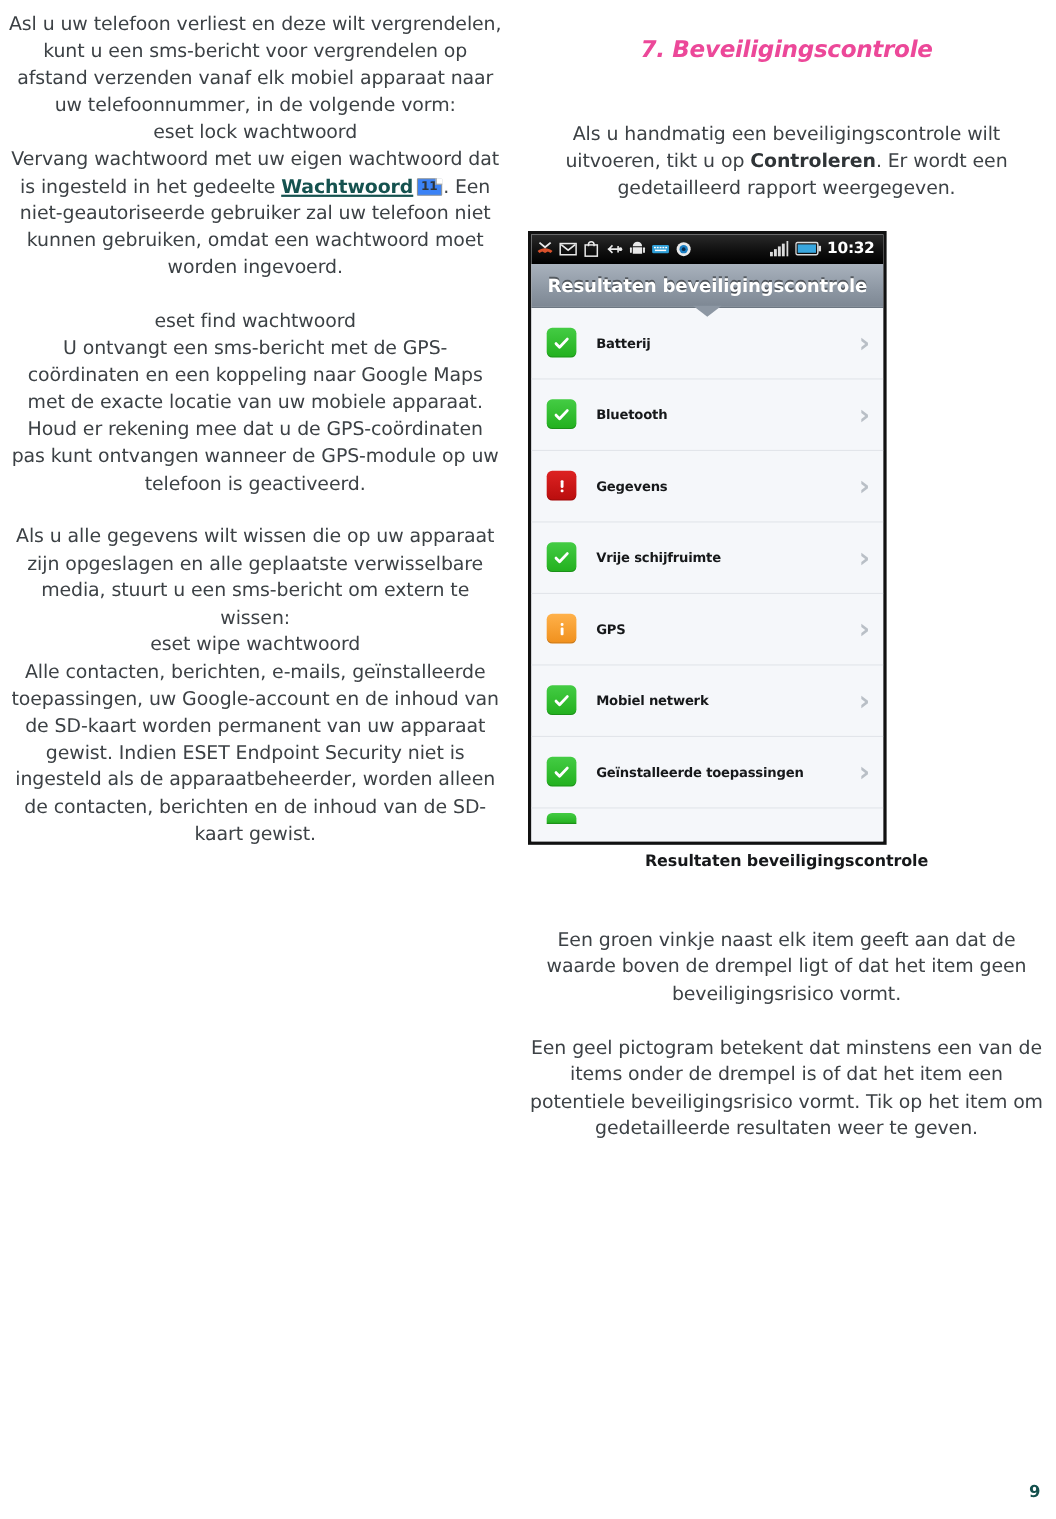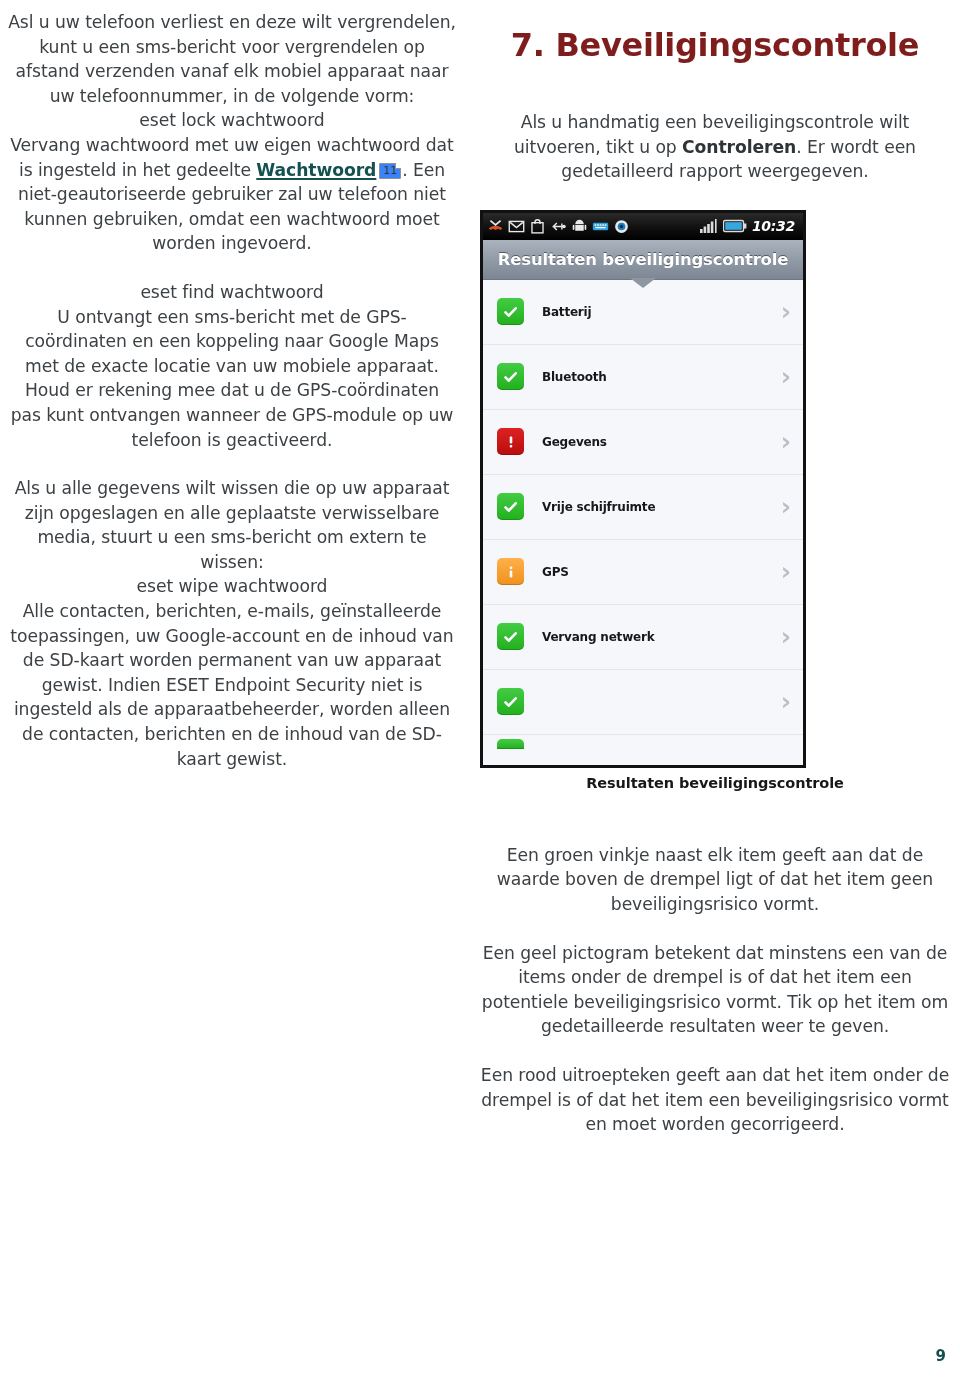--- a/index.html
+++ b/index.html
@@ -48,21 +48,21 @@
   a.xref, .xref {
     color: #15524f;
     font-weight: bold;
     text-decoration: underline;
     text-decoration-thickness: 2px;
     text-underline-offset: 2px;
   }
   .pageref {
     display: inline-block;
     font-size: 11px;
-    font-weight: normal;
+    font-weight: bold;
     color: #2f3437;
     border: 1px solid #8d9499;
     border-radius: 1px;
     padding: 0px 3px 1px 3px;
     margin: 0 1px 0 3px;
     vertical-align: 2px;
     line-height: 13px;
     background: #3b82f6;
     position: relative;
   }
@@ -72,25 +72,26 @@
     right:-1px; top:-1px;
     width:5px;height:5px;
     background:#fff;
     border-left:1px solid #8d9499;
     border-bottom:1px solid #8d9499;
     transform: rotate(0deg);
   }
 
   h2.section-title {
     margin: 18px 0 0 0;
-    font-size: 32px;
+    font-size: 21px;
     line-height: 34px;
     font-weight: bold;
-    color: #7f1d1d;
+    color: #ec4899;
     letter-spacing: -0.3px;
+    font-style: italic;
   }
 
   
   .shot-wrap { margin-top: 26px; }
   .phone {
     width: 326px;
     border: 3px solid #111;
     background: #f3f5f8;
     overflow: hidden;
   }
@@ -101,21 +102,20 @@
     padding: 0 5px 0 4px;
     gap: 4px;
   }
   .sb-icons { display: flex; align-items: center; gap: 4px; }
   .sb-right { margin-left: auto; display: flex; align-items: center; gap: 5px; padding-right: 3px;}
   .sb-ico { width: 17px; height: 17px; display: block; }
   .clock {
     color: #fff; font-size: 14px; font-weight: bold;
     font-family: "DejaVu Sans", "Liberation Sans", sans-serif;
     letter-spacing: -0.3px;
-    font-style: italic;
   }
   .titlebar {
     height: 40px;
     background: linear-gradient(#a9b2bd, #8d97a3 60%, #7d8793);
     border-bottom: 1px solid #6d7782;
     display: flex; align-items: center; justify-content: center;
     position: relative;
   }
   .titlebar span {
     color: #ffffff;
@@ -341,48 +341,48 @@
               <span class="row-label">GPS</span>
               <span class="chev">›</span>
             </div>
 
             <div class="row">
               <span class="badge ok">
                 <svg width="16" height="16" viewBox="0 0 16 16">
                     <path d="M2.5 8.4l3.2 3.3 7-7.4" stroke="#fff" stroke-width="2.6" fill="none" stroke-linecap="round" stroke-linejoin="round"></path>
                   </svg>
               </span>
-              <span class="row-label">Vervang netwerk</span>
-              <span class="chev">›</span>
-            </div>
-
-            <div class="row">
-              <span class="badge ok">
-                <svg width="16" height="16" viewBox="0 0 16 16">
-                    <path d="M2.5 8.4l3.2 3.3 7-7.4" stroke="#fff" stroke-width="2.6" fill="none" stroke-linecap="round" stroke-linejoin="round"></path>
-                  </svg>
-              </span>
+              <span class="row-label">Mobiel netwerk</span>
+              <span class="chev">›</span>
+            </div>
+
+            <div class="row">
+              <span class="badge ok">
+                <svg width="16" height="16" viewBox="0 0 16 16">
+                    <path d="M2.5 8.4l3.2 3.3 7-7.4" stroke="#fff" stroke-width="2.6" fill="none" stroke-linecap="round" stroke-linejoin="round"></path>
+                  </svg>
+              </span>
+              <span class="row-label">Geïnstalleerde toepassingen</span>
               <span class="chev">›</span>
             </div>
 
             <div class="row partial">
               <span class="badge ok"></span>
             </div>
 
           </div>
         </div>
         <div class="caption">Resultaten beveiligingscontrole</div>
       </div>
 
       <div class="after-shot"></div>
 
       <p>Een groen vinkje naast elk item geeft aan dat de waarde boven de drempel ligt of dat het item geen beveiligingsrisico vormt.</p>
       <div class="para-gap"></div>
       <p>Een geel pictogram betekent dat minstens een van de items onder de drempel is of dat het item een potentiele beveiligingsrisico vormt. Tik op het item om gedetailleerde resultaten weer te geven.</p>
       <div class="para-gap"></div>
-      <p>Een rood uitroepteken geeft aan dat het item onder de drempel is of dat het item een beveiligingsrisico vormt en moet worden gecorrigeerd.</p>
       <div class="para-gap"></div>
 
     </div>
   </div>
 
   <div class="pagenum">9</div>
 </div>
 
 </body></html>

